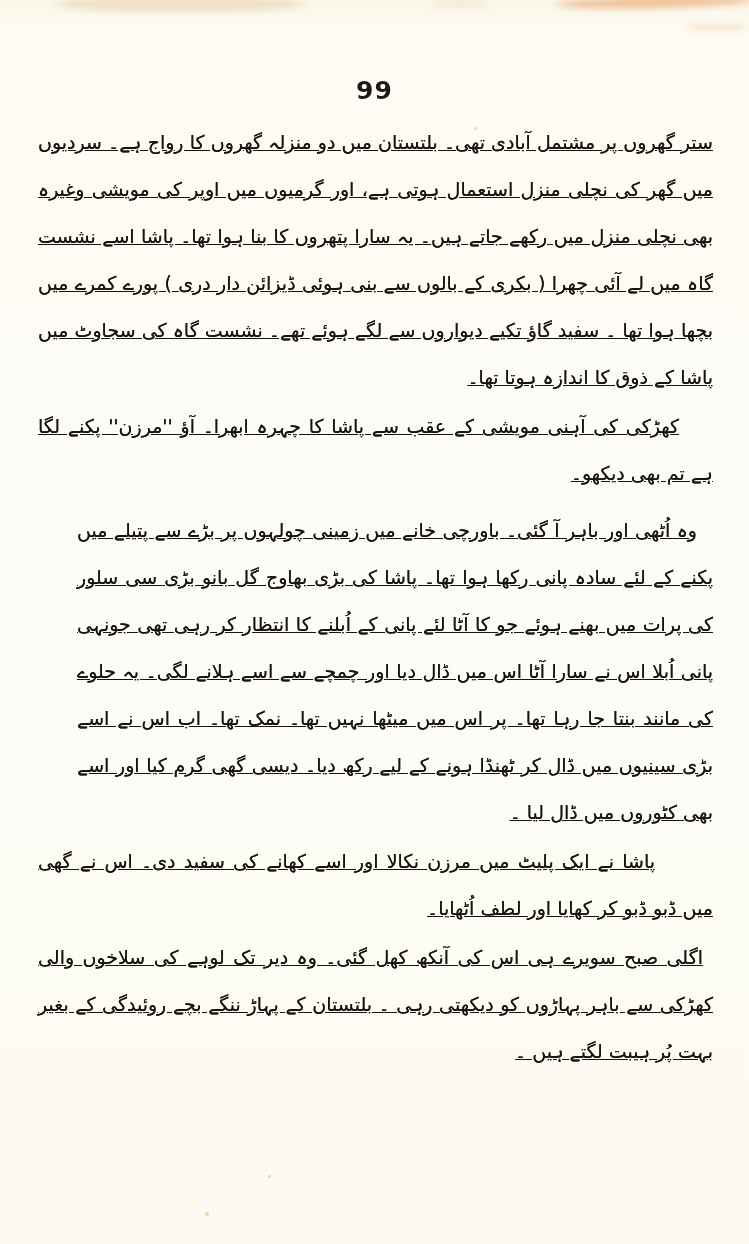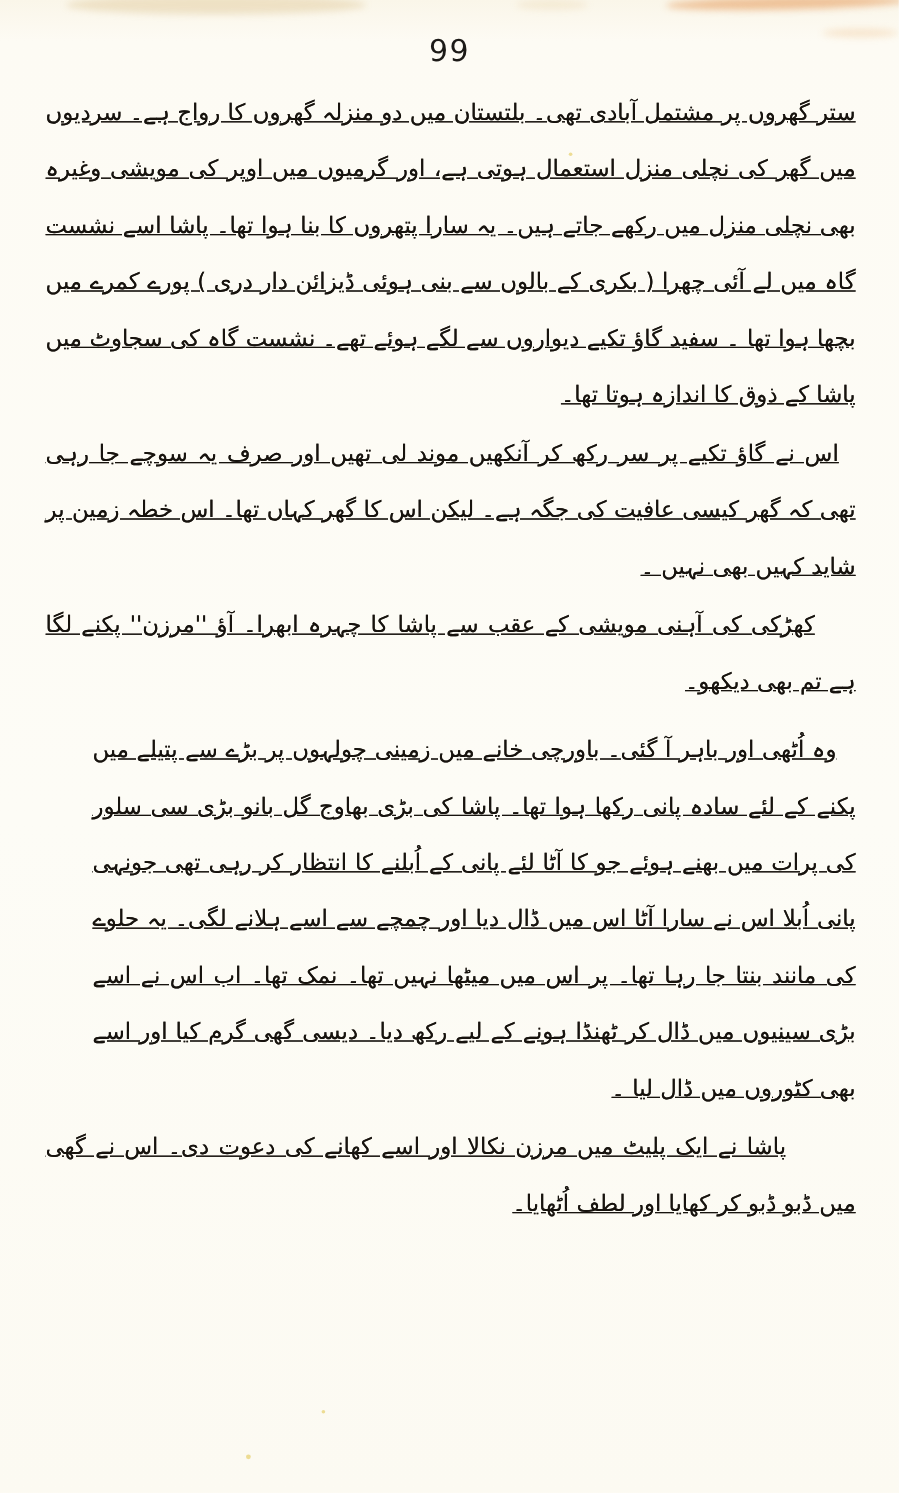--- a/index.html
+++ b/index.html
@@ -49,24 +49,24 @@
     border-radius: 50%;
     filter: blur(0.5px);
     background: rgba(224, 194, 70, 0.55);
     pointer-events: none;
   }
   .speck-1 { left: 205px; top: 1212px; }
   .speck-2 { left: 474px; top: 127px; width: 3px; height: 3px; }
   .speck-3 { left: 268px; top: 1175px; width: 3px; height: 3px; }
 
   .page-number {
-    margin-top: 28px;
+    margin-top: 76px;
     text-align: center;
     font-size: 25px;
-    font-weight: 400;
+    font-weight: 700;
     letter-spacing: 1px;
     color: #1c1a17;
   }
   .text-block {
     direction: rtl;
     margin: 14px 36px 0 38px;
     font-size: 19px;
     line-height: 47px;
     color: #17130e;
     text-shadow: 0 0 0.4px rgba(23, 19, 14, 0.85);
@@ -94,19 +94,19 @@
   <div class="smudge smudge-top-right-2"></div>
   <div class="smudge smudge-top-mid"></div>
   <div class="speck speck-1"></div>
   <div class="speck speck-2"></div>
   <div class="speck speck-3"></div>
 
   <div class="page-number">99</div>
 
   <div class="text-block">
     <p style="text-indent:0">ستر گھروں پر مشتمل آبادی تھی۔ بلتستان میں دو منزلہ گھروں کا رواج ہے۔ سردیوں میں گھر کی نچلی منزل استعمال ہوتی ہے، اور گرمیوں میں اوپر کی مویشی وغیرہ بھی نچلی منزل میں رکھے جاتے ہیں۔ یہ سارا پتھروں کا بنا ہوا تھا۔ پاشا اسے نشست گاہ میں لے آئی چھرا ( بکری کے بالوں سے بنی ہوئی ڈیزائن دار دری ) پورے کمرے میں بچھا ہوا تھا ۔ سفید گاؤ تکیے دیواروں سے لگے ہوئے تھے۔ نشست گاہ کی سجاوٹ میں پاشا کے ذوق کا اندازہ ہوتا تھا۔</p>
-    <p style="text-indent:14px">اس نے گاؤ تکیے پر سر رکھ کر آنکھیں موند لی تھیں اور صرف یہ سوچے جا رہی تھی کہ گھر کیسی عافیت کی جگہ ہے۔ لیکن اس کا گھر کہاں تھا۔ اس خطہ زمین پر شاید کہیں بھی نہیں ۔</p>
     <p style="text-indent:34px">کھڑکی کی آہنی مویشی کے عقب سے پاشا کا چہرہ ابھرا۔ آؤ ''مرزن'' پکنے لگا ہے تم بھی دیکھو۔</p>
     <p class="gap" style="text-indent:16px">وہ اُٹھی اور باہر آ گئی۔ باورچی خانے میں زمینی چولہوں پر بڑے سے پتیلے میں پکنے کے لئے سادہ پانی رکھا ہوا تھا۔ پاشا کی بڑی بھاوج گل بانو بڑی سی سلور کی پرات میں بھنے ہوئے جو کا آٹا لئے پانی کے اُبلنے کا انتظار کر رہی تھی جونہی پانی اُبلا اس نے سارا آٹا اس میں ڈال دیا اور چمچے سے اسے ہلانے لگی۔ یہ حلوے کی مانند بنتا جا رہا تھا۔ پر اس میں میٹھا نہیں تھا۔ نمک تھا۔ اب اس نے اسے بڑی سینیوں میں ڈال کر ٹھنڈا ہونے کے لیے رکھ دیا۔ دیسی گھی گرم کیا اور اسے بھی کٹوروں میں ڈال لیا ۔</p>
-    <p style="text-indent:58px">پاشا نے ایک پلیٹ میں مرزن نکالا اور اسے کھانے کی دعوت دی۔ اس نے گھی میں ڈبو ڈبو کر کھایا اور لطف اُٹھایا۔</p>
+    <p style="text-indent:58px">پاشا نے ایک پلیٹ میں مرزن نکالا اور اسے کھانے کی سفید دی۔ اس نے گھی میں ڈبو ڈبو کر کھایا اور لطف اُٹھایا۔</p>
+    <p style="text-indent:10px">اگلی صبح سویرے ہی اس کی آنکھ کھل گئی۔ وہ دیر تک لوہے کی سلاخوں والی کھڑکی سے باہر پہاڑوں کو دیکھتی رہی ۔ بلتستان کے پہاڑ ننگے بچے روئیدگی کے بغیر بہت پُر ہیبت لگتے ہیں ۔</p>
   </div>
 
 </div>
 
 </body></html>

